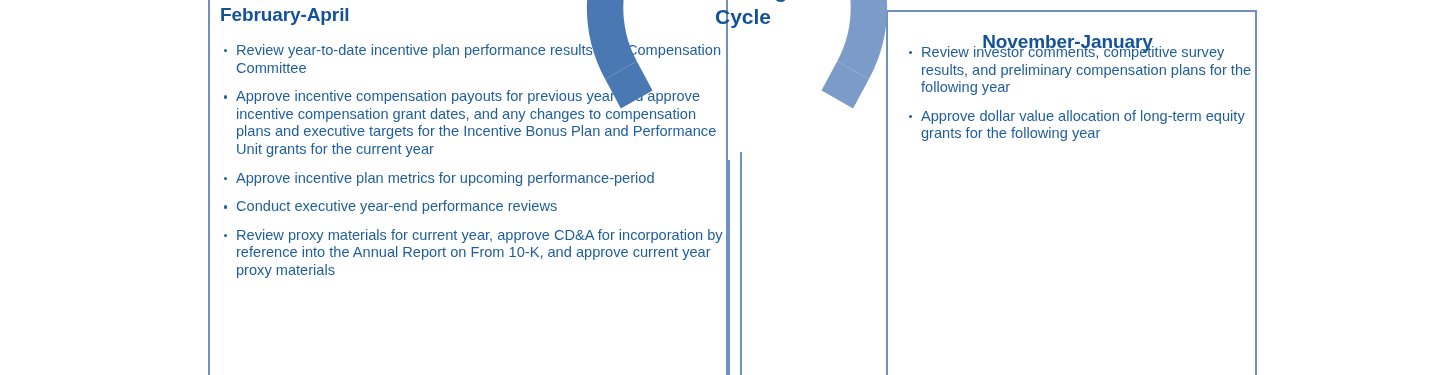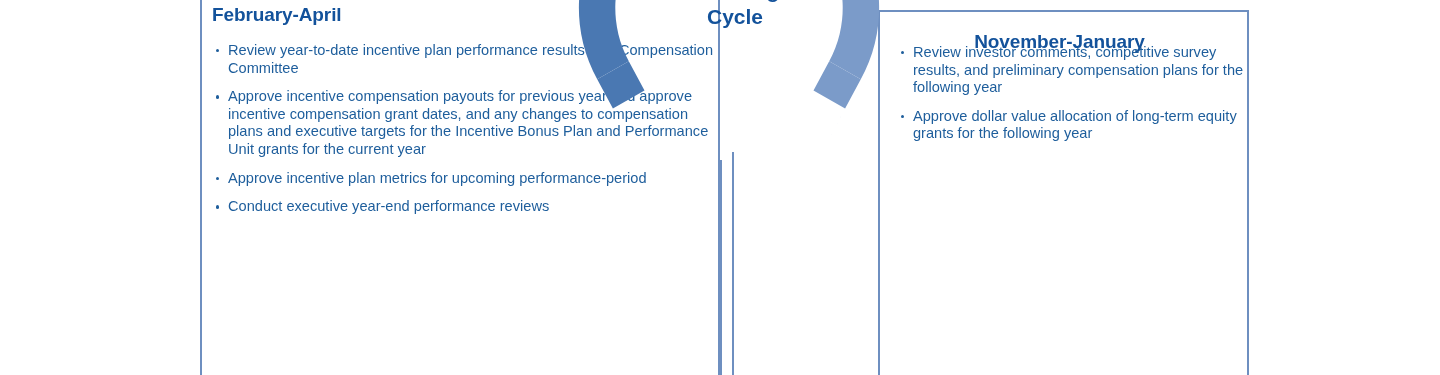--- a/index.html
+++ b/index.html
@@ -1,21 +1,21 @@
 <!DOCTYPE html>
 <html><head>
 <meta charset="utf-8">
 <style>
   html,body{margin:0;padding:0;background:#ffffff;}
   body{
     width:1440px;height:375px;overflow:hidden;position:relative;
     font-family:"Liberation Sans","DejaVu Sans",sans-serif;
     -webkit-font-smoothing:antialiased;
   }
-  .stage{position:absolute;left:4px;top:0;width:1272px;height:375px;}
+  .stage{position:absolute;left:12px;top:0;width:1272px;height:375px;}
 
   
   .panel{position:absolute;box-sizing:border-box;}
   .panel-left{
     left:196px;top:-6px;width:520px;height:381px;
     border-left:2px solid #6E8FC0;
     border-right:2px solid #6E8FC0;
     border-top:2px solid #6E8FC0;
   }
   .panel-right{
@@ -89,20 +89,21 @@
 
 <div class="stage">
 
   <div class="panel panel-left"></div>
   <div class="panel-title title-left">February-April</div>
   <ul class="bullets list-left">
     <li>Review year-to-date incentive plan performance results with Compensation Committee</li>
     <li>Approve incentive compensation payouts for previous year and approve incentive compensation grant dates, and any changes to compensation plans and executive targets for the Incentive Bonus Plan and Performance Unit grants for the current year</li>
     <li>Approve incentive plan metrics for upcoming performance-period</li>
     <li>Conduct executive year-end performance reviews</li>
+    <li>Review proxy materials for current year, approve CD&amp;A for incorporation by reference into the Annual Report on From 10-K, and approve current year proxy materials</li>
   </ul>
 
   <div class="panel panel-right"></div>
   <div class="panel-title title-right">November-January</div>
   <ul class="bullets list-right">
     <li>Review investor comments, competitive survey results, and preliminary compensation plans for the following year</li>
     <li>Approve dollar value allocation of long-term equity grants for the following year</li>
   </ul>
 
   <div class="cycle">

